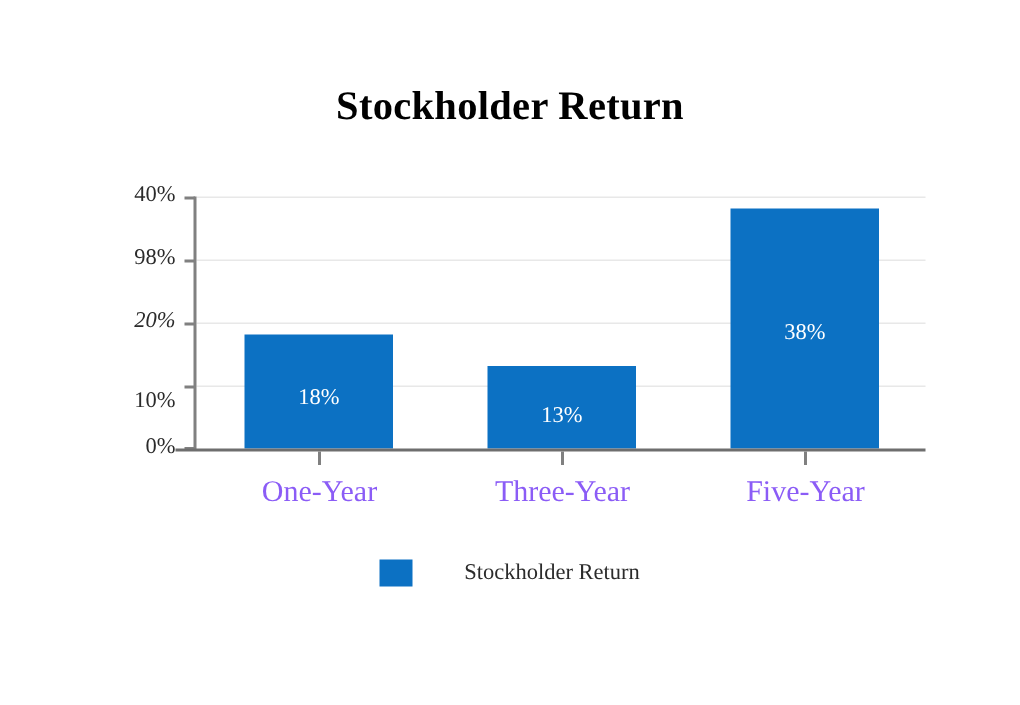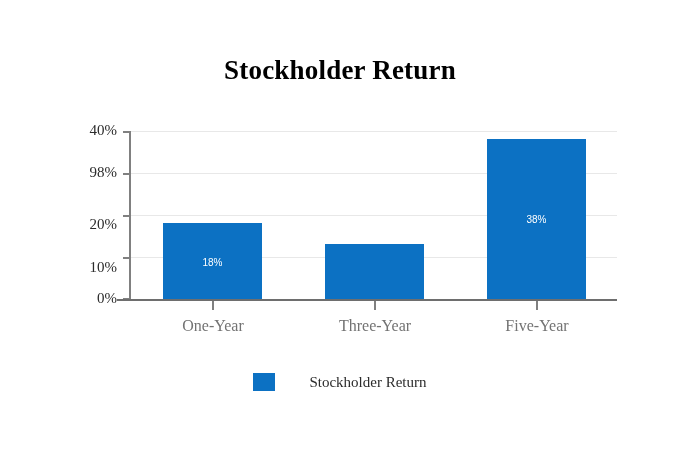--- a/index.html
+++ b/index.html
@@ -92,39 +92,39 @@
   
   .bar {
     position: absolute;
     background: #0c71c3;
   }
   .bar-label {
     position: absolute;
     width: 99px;
     text-align: center;
     color: #ffffff;
-    font-size: 10px;
-    font-family: Liberation Sans, sans-serif;
+    font-size: 15px;
+    font-family: Liberation Serif, serif;
   }
 
   
   .x-tick {
     position: absolute;
     top: 301px;
     width: 2px;
     height: 9px;
     background: #808080;
   }
   .x-label {
     position: absolute;
     top: 317px;
     width: 140px;
     text-align: center;
-    font-size: 16px;
-    color: #737373;
+    font-size: 20px;
+    color: #8b5cf6;
     font-family: "Liberation Serif", "DejaVu Serif", serif;
   }
 
   
   #legend {
     position: absolute;
     left: 0;
     top: 373px;
     width: 680px;
     display: flex;
@@ -160,30 +160,31 @@
   <div id="y-axis-line"></div>
   <div class="y-tick" style="top:131px;"></div>
   <div class="y-tick" style="top:173px;"></div>
   <div class="y-tick" style="top:215px;"></div>
   <div class="y-tick" style="top:257px;"></div>
   <div class="y-tick" style="top:298px;"></div>
 
   <div id="y-labels">
     <div class="y-label" style="top:122px;">40%</div>
     <div class="y-label" style="top:164px;">98%</div>
-    <div class="y-label" style="top:216px;">20%</div>
+    <div class="y-label" style="top:206px;font-style:italic;">20%</div>
     <div class="y-label" style="top:248px;margin-top:11px;">10%</div>
     <div class="y-label" style="top:290px;">0%</div>
   </div>
 
   <div class="bar" style="left:163px; top:223px; width:99px; height:76px;"></div>
   <div class="bar" style="left:325px; top:244px; width:99px; height:55px;"></div>
   <div class="bar" style="left:487px; top:139px; width:99px; height:160px;"></div>
 
   <div class="bar-label" style="left:163px; top:257px;">18%</div>
+  <div class="bar-label" style="left:325px; top:269px;">13%</div>
   <div class="bar-label" style="left:487px; top:214px;">38%</div>
 
   <div id="x-axis-line"></div>
   <div class="x-tick" style="left:212px;"></div>
   <div class="x-tick" style="left:374px;"></div>
   <div class="x-tick" style="left:536px;"></div>
 
   <div class="x-label" style="left:143px;">One-Year</div>
   <div class="x-label" style="left:467px;">Five-Year</div>
   <div class="x-label" style="left:305px;">Three-Year</div>

